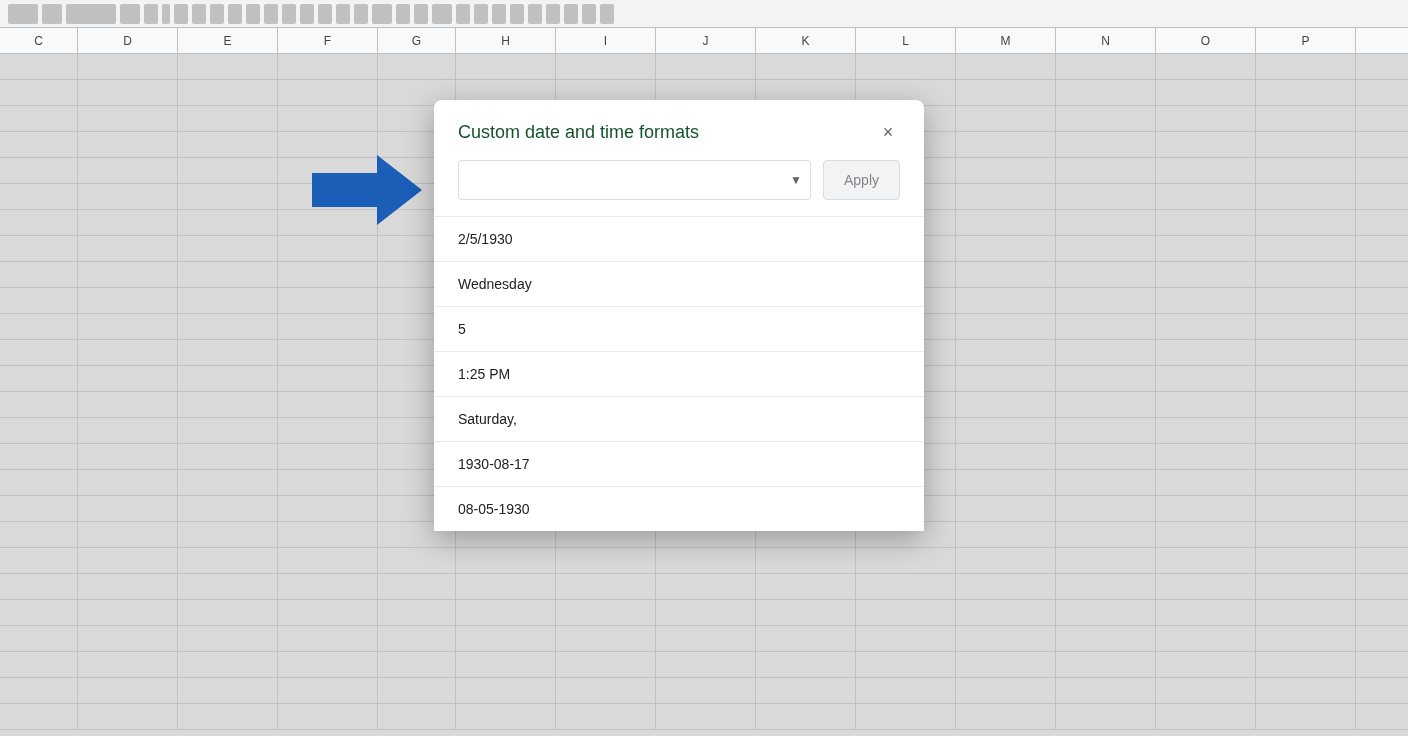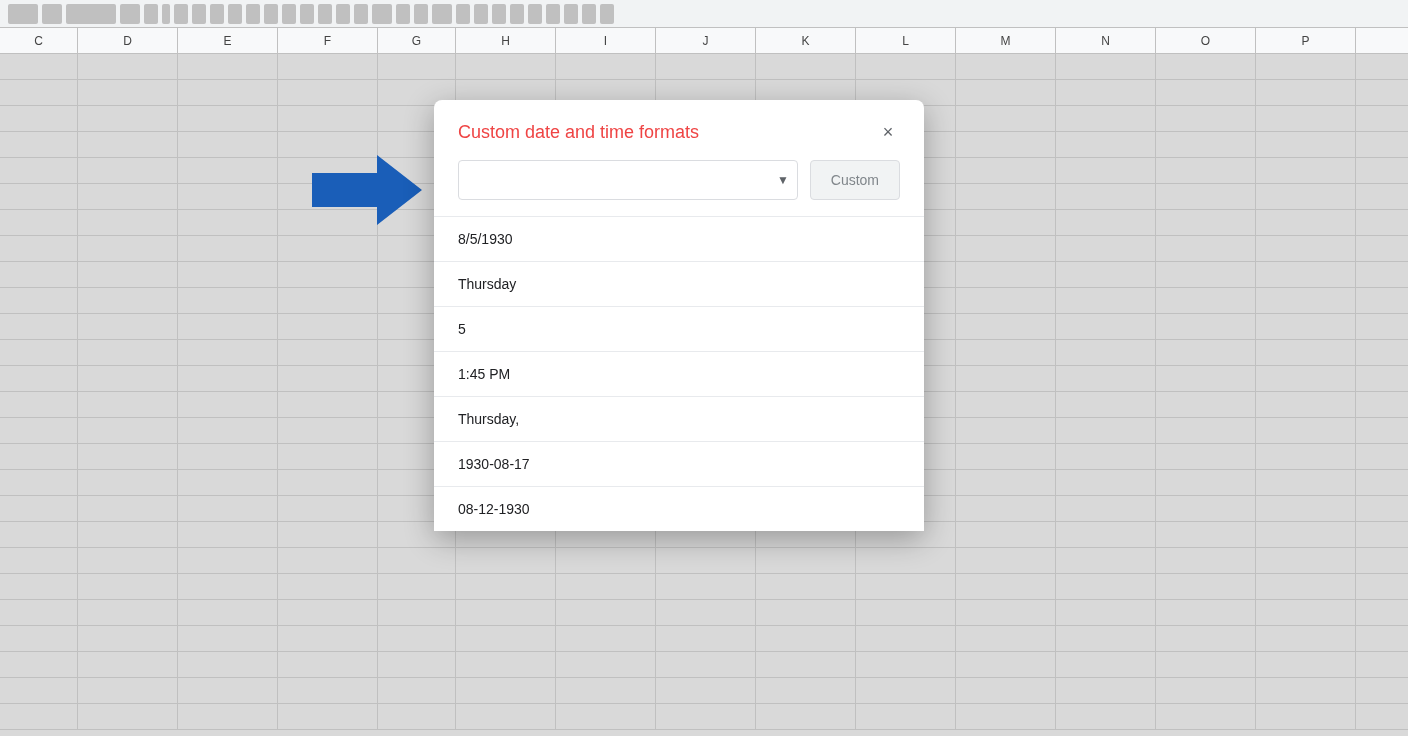--- a/index.html
+++ b/index.html
@@ -124,21 +124,21 @@
     .dialog-header {
       display: flex;
       align-items: center;
       justify-content: space-between;
       padding: 20px 24px 16px;
     }
 
     .dialog-title {
       font-size: 18px;
       font-weight: 400;
-      color: #ef4444;
+      color: #14532d;
     }
 
     .close-btn {
       width: 24px;
       height: 24px;
       border: none;
       background: none;
       cursor: pointer;
       color: #5f6368;
       font-size: 18px;
@@ -721,26 +721,26 @@
     <div class="dialog-header">
       <span class="dialog-title">Custom date and time formats</span>
       <button class="close-btn">×</button>
     </div>
 
     <div class="format-input-row">
       <div class="format-select-wrapper">
         <input class="format-select-input" type="text" value="" style="">
         <span class="dropdown-arrow">▼</span>
       </div>
-      <button class="apply-btn">Custom</button>
+      <button class="apply-btn">Apply</button>
     </div>
 
     <div class="format-list" id="format-list-container">
-    <div class="format-list-item">8/5/1930</div>
-        <div class="format-list-item">Thursday</div>
+    <div class="format-list-item">2/5/1930</div>
+        <div class="format-list-item">Wednesday</div>
         <div class="format-list-item">5</div>
-        <div class="format-list-item">1:45 PM</div>
-        <div class="format-list-item">Thursday,</div>
+        <div class="format-list-item">1:25 PM</div>
+        <div class="format-list-item">Saturday,</div>
         <div class="format-list-item">1930-08-17</div>
-        <div class="format-list-item">08-12-1930</div>
+        <div class="format-list-item">08-05-1930</div>
       </div>
   </div>
 </div>
 
 </body></html>

